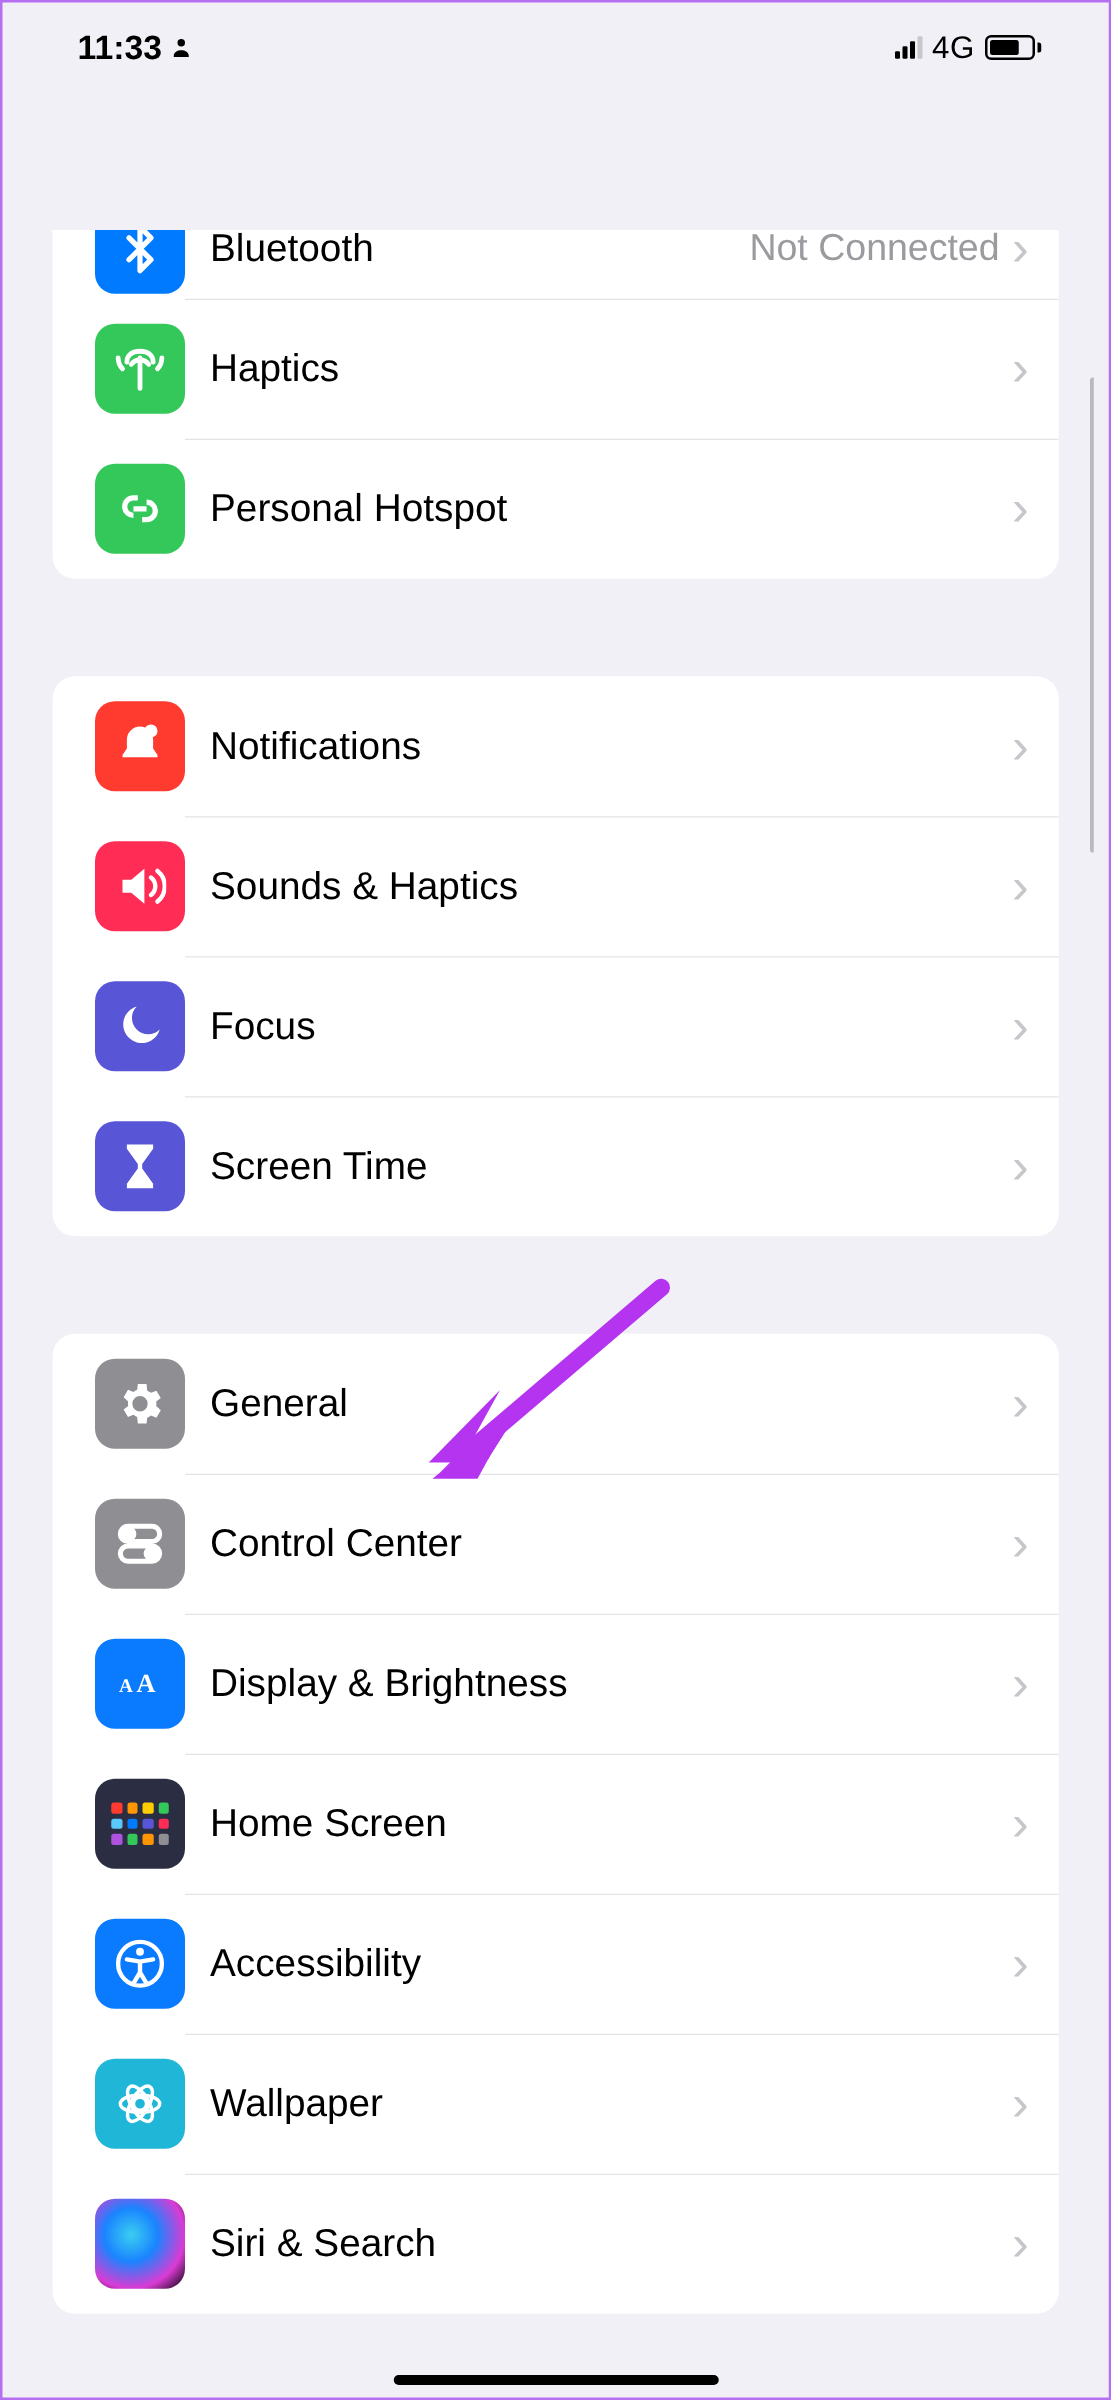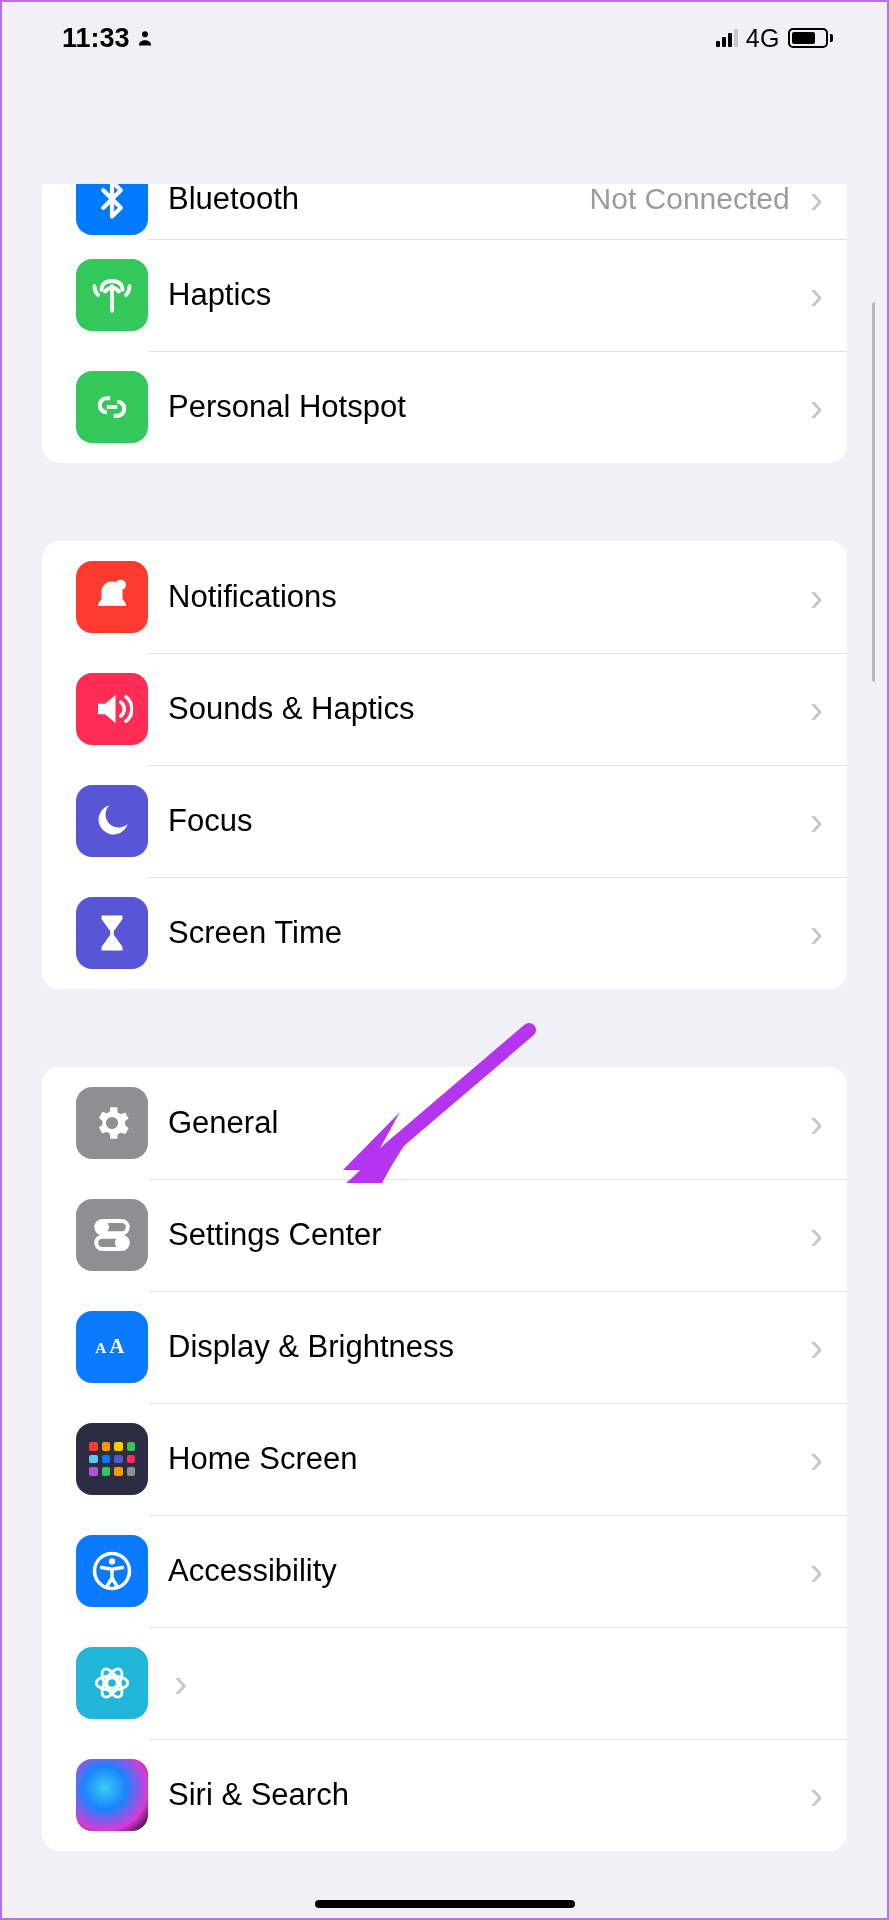--- a/index.html
+++ b/index.html
@@ -73,21 +73,21 @@
     height:1px; background:#e3e3e7;
   }
   .icon-wrap {
     width:72px; height:72px; border-radius:16px;
     flex:0 0 72px;
     display:flex; align-items:center; justify-content:center;
     margin-right:20px;
   }
   .icon-wrap svg { width:42px; height:42px; }
   .row-label { flex:1 1 auto; font-size:31px; color:#000; }
-  .row-value { font-size:30px; color:#9a9a9f; margin-right:14px; }
+  .row-value { font-size:30px; color:#9a9a9f; margin-right:4px; }
   .chevron { color:#c6c6cb; font-size:40px; font-weight:300; line-height:1; padding-left:6px; }
   
   .bg-blue{background:#007aff;} .bg-green{background:#34c759;}
   .bg-red{background:#ff3b30;} .bg-pink{background:#ff2d55;}
   .bg-indigo{background:#5856d6;} .bg-gray{background:#8e8e93;}
   .bg-blue2{background:#0a7aff;} .bg-teal{background:#1fb6d8;}
   .bg-siri{background:radial-gradient(circle at 40% 40%, #3acef0, #1a84ff 35%, #d93bd4 70%, #000 100%);}
   .bg-dark{background:#2b2d42;}
   
   .annotation-arrow {
@@ -229,21 +229,21 @@
       </div>
       <div class="row">
         <div class="icon-wrap bg-gray">
           <svg viewBox="0 0 24 24" fill="none" stroke="#fff" stroke-width="2.3">
               <rect x="3" y="4" width="18" height="7" rx="3.5"></rect>
               <circle cx="7" cy="7.5" r="2.2" fill="#fff"></circle>
               <rect x="3" y="13" width="18" height="7" rx="3.5"></rect>
               <circle cx="17" cy="16.5" r="2.2" fill="#fff"></circle>
             </svg>
         </div>
-        <div class="row-label">Settings Center</div>
+        <div class="row-label">Control Center</div>
         <div class="chevron">›</div>
       </div>
       <div class="row">
         <div class="icon-wrap bg-blue2">
           <svg viewBox="0 0 60 30">
               <text x="6" y="24" font-size="22" font-weight="700" fill="#fff" font-family="-apple-system">A</text>
               <text x="26" y="24" font-size="30" font-weight="700" fill="#fff" font-family="-apple-system">A</text>
             </svg>
         </div>
         <div class="row-label">Display &amp; Brightness</div>
@@ -284,20 +284,21 @@
         <div class="icon-wrap bg-teal">
           <svg viewBox="0 0 24 24" fill="none" stroke="#fff" stroke-width="1.6">
               <circle cx="12" cy="12" r="3"></circle>
               <g>
                 <ellipse cx="12" cy="12" rx="9" ry="4"></ellipse>
                 <ellipse cx="12" cy="12" rx="9" ry="4" transform="rotate(60 12 12)"></ellipse>
                 <ellipse cx="12" cy="12" rx="9" ry="4" transform="rotate(120 12 12)"></ellipse>
               </g>
             </svg>
         </div>
+        <div class="row-label">Wallpaper</div>
         <div class="chevron">›</div>
       </div>
       <div class="row">
         <div class="icon-wrap bg-siri"></div>
         <div class="row-label">Siri &amp; Search</div>
         <div class="chevron">›</div>
       </div>
     </div>
 
     <div class="scroll-indicator"></div>

